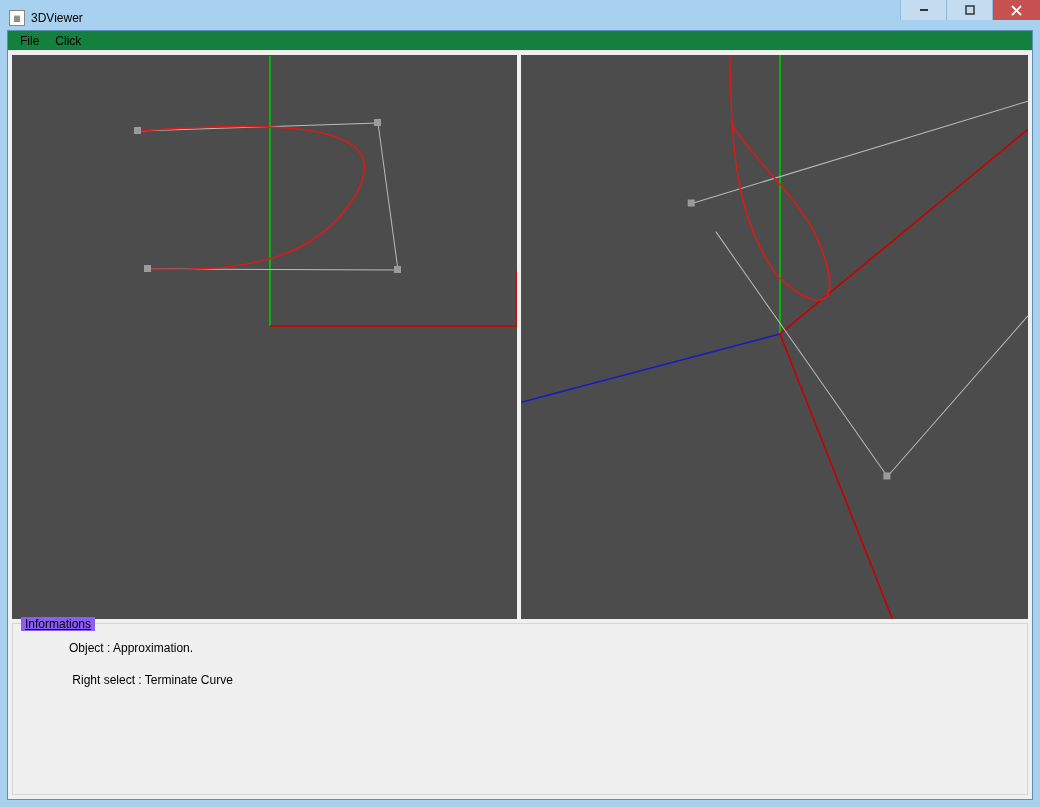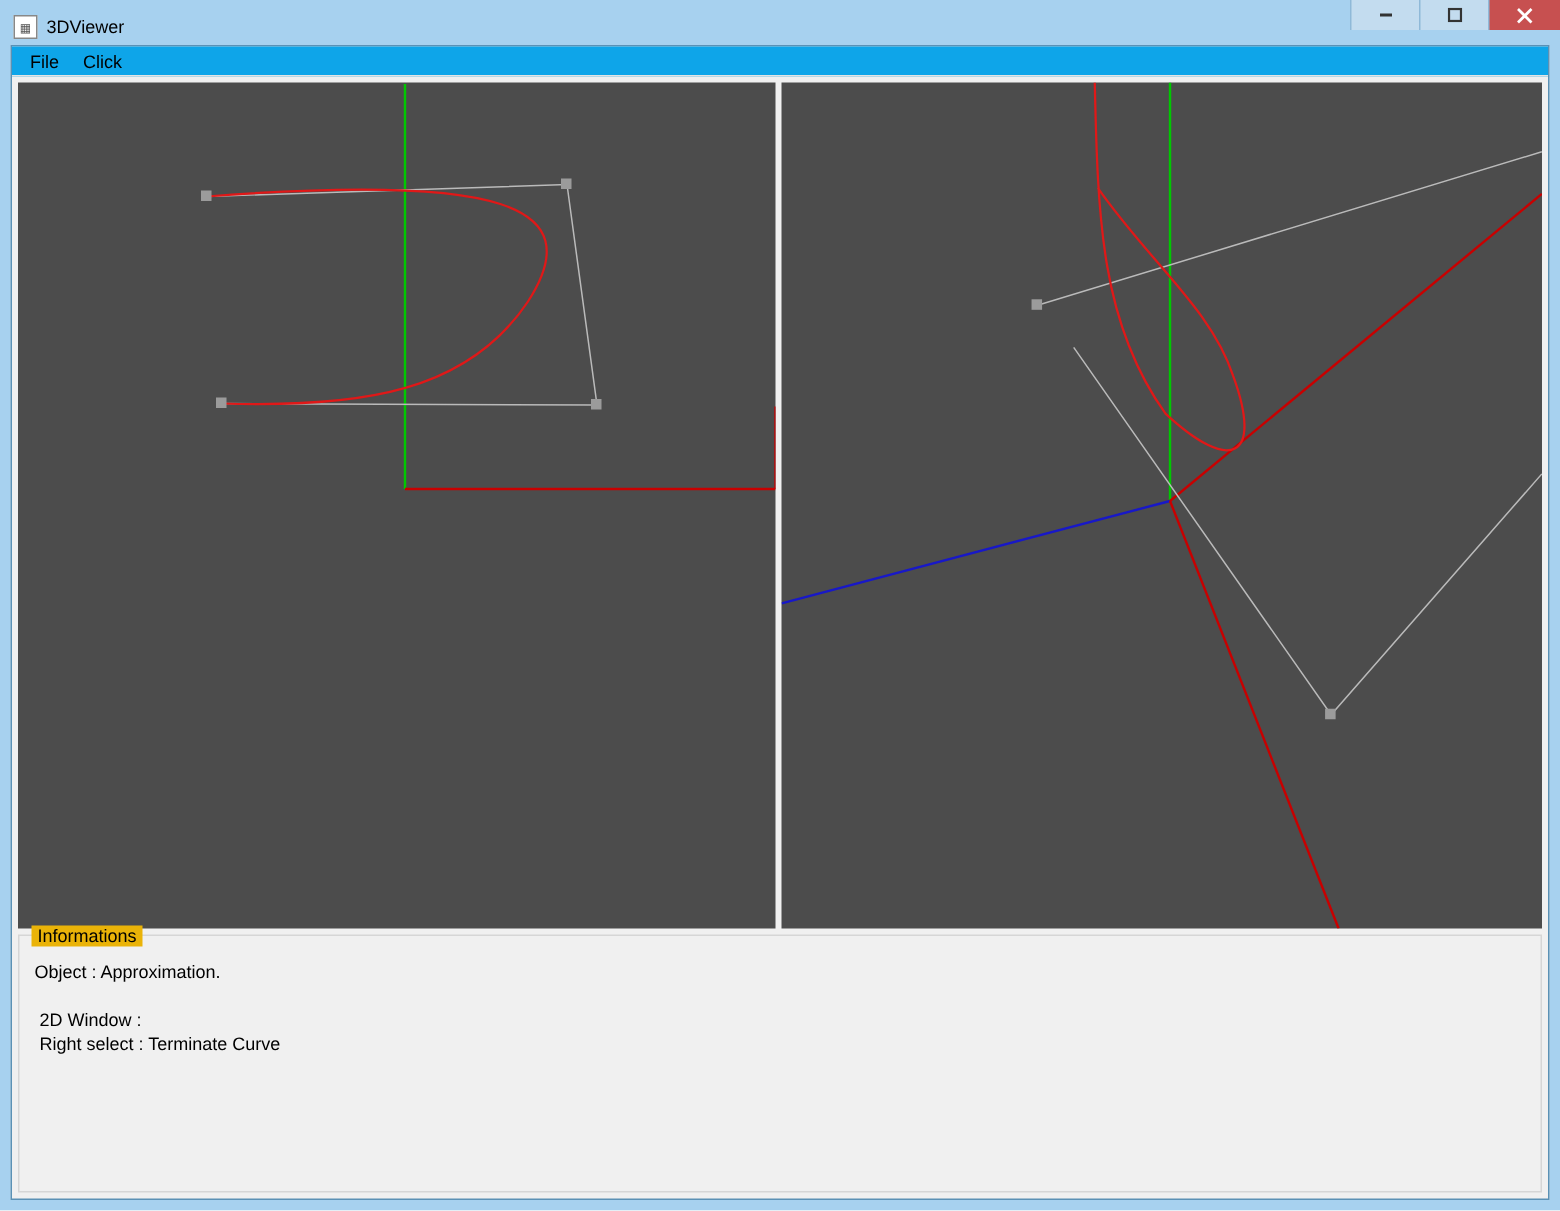--- a/index.html
+++ b/index.html
@@ -6,30 +6,30 @@
   html, body { width: 1040px; height: 807px; font-family: "Segoe UI", Tahoma, sans-serif; font-size: 12px; overflow: hidden; }
   .window { width: 1040px; height: 807px; background: #a7d1ef; padding: 6px 7px 7px 7px; display: flex; flex-direction: column; }
   .titlebar { height: 24px; display: flex; align-items: center; position: relative; }
   .app-icon { width: 16px; height: 16px; background: #fff; border: 1px solid #888; margin-left: 2px; margin-right: 6px; display: flex; align-items: center; justify-content: center; font-size: 8px; color: #555; }
   .title-text { flex: 1; text-align: left; color: #000; font-size: 12px; }
   .win-controls { display: flex; height: 20px; position: absolute; right: -7px; top: -6px; }
   .win-btn { width: 46px; height: 20px; display: flex; align-items: center; justify-content: center; background: #c3dcef; border-left: 1px solid #8fb9d8; cursor: default; }
   .win-btn.close { background: #c75050; color: #fff; width: 48px; }
   .win-btn svg { display: block; }
   .client { flex: 1; background: #f0f0f0; border: 1px solid #5b91b5; display: flex; flex-direction: column; }
-  .menubar { height: 20px; background: #0ea5e9; display: flex; align-items: center; padding: 0 4px; border-bottom: 1px solid #e4e4e4; }
+  .menubar { height: 20px; background: #15803d; display: flex; align-items: center; padding: 0 4px; border-bottom: 1px solid #e4e4e4; }
   .menu-item { padding: 2px 8px; cursor: default; }
   .viewports { display: flex; gap: 4px; padding: 4px; height: 572px; }
   .viewport { background: #4c4c4c; position: relative; }
   .viewport.left { width: 505px; }
   .viewport.right { flex: 1; }
   .info-panel { flex: 1; margin: 0 4px 4px 4px; border: 1px solid #d6d6d6; position: relative; padding: 12px 10px 8px 10px; background: #f0f0f0; }
-  .info-title-wrap { position: absolute; top: -7px; left: 8px; background: #eab308; padding: 0 4px; font-size: 12px; }
+  .info-title-wrap { position: absolute; top: -7px; left: 8px; background: #8b5cf6; padding: 0 4px; font-size: 12px; text-decoration: underline; }
   .info-body { font-size: 12px; line-height: 16px; color: #000; margin-top: 4px; }
-  .info-body div { min-height: 16px; }
+  .info-body div { min-height: 16px; margin-left: 46px; }
   svg.scene { position: absolute; top: 0; left: 0; width: 100%; height: 100%; }
   .ctrl-point { fill: #9b9b9b; }
 </style>
 </head>
 <body>
 
 <div class="window">
   <div class="titlebar">
     <div class="app-icon">▦</div>
     <div class="title-text">3DViewer</div>
@@ -87,19 +87,18 @@
           <rect class="ctrl-point" x="361" y="416" width="7" height="7"></rect>
         </svg>
       </div>
     </div>
 
     <div class="info-panel">
       <div class="info-title-wrap"><span>Informations</span></div>
       <div class="info-body">
         <div>Object : Approximation.</div>
         <div>&nbsp;</div>
-        <div>&nbsp;<span>2D Window :</span></div>
         <div>&nbsp;<span>Right select : Terminate Curve</span></div>
         <div>&nbsp;</div>
       </div>
     </div>
   </div>
 </div>
 
 </body></html>

